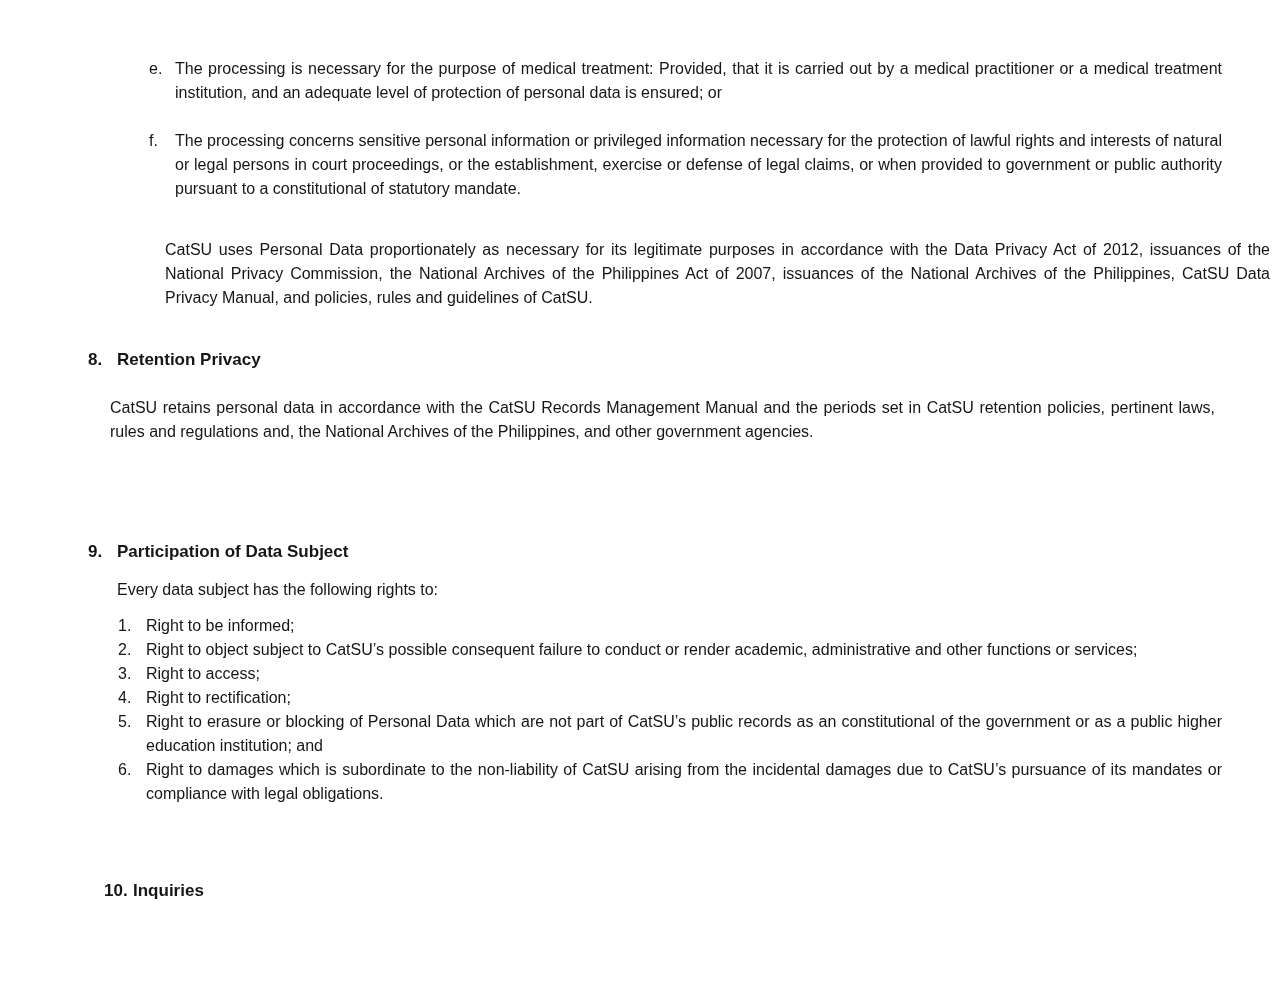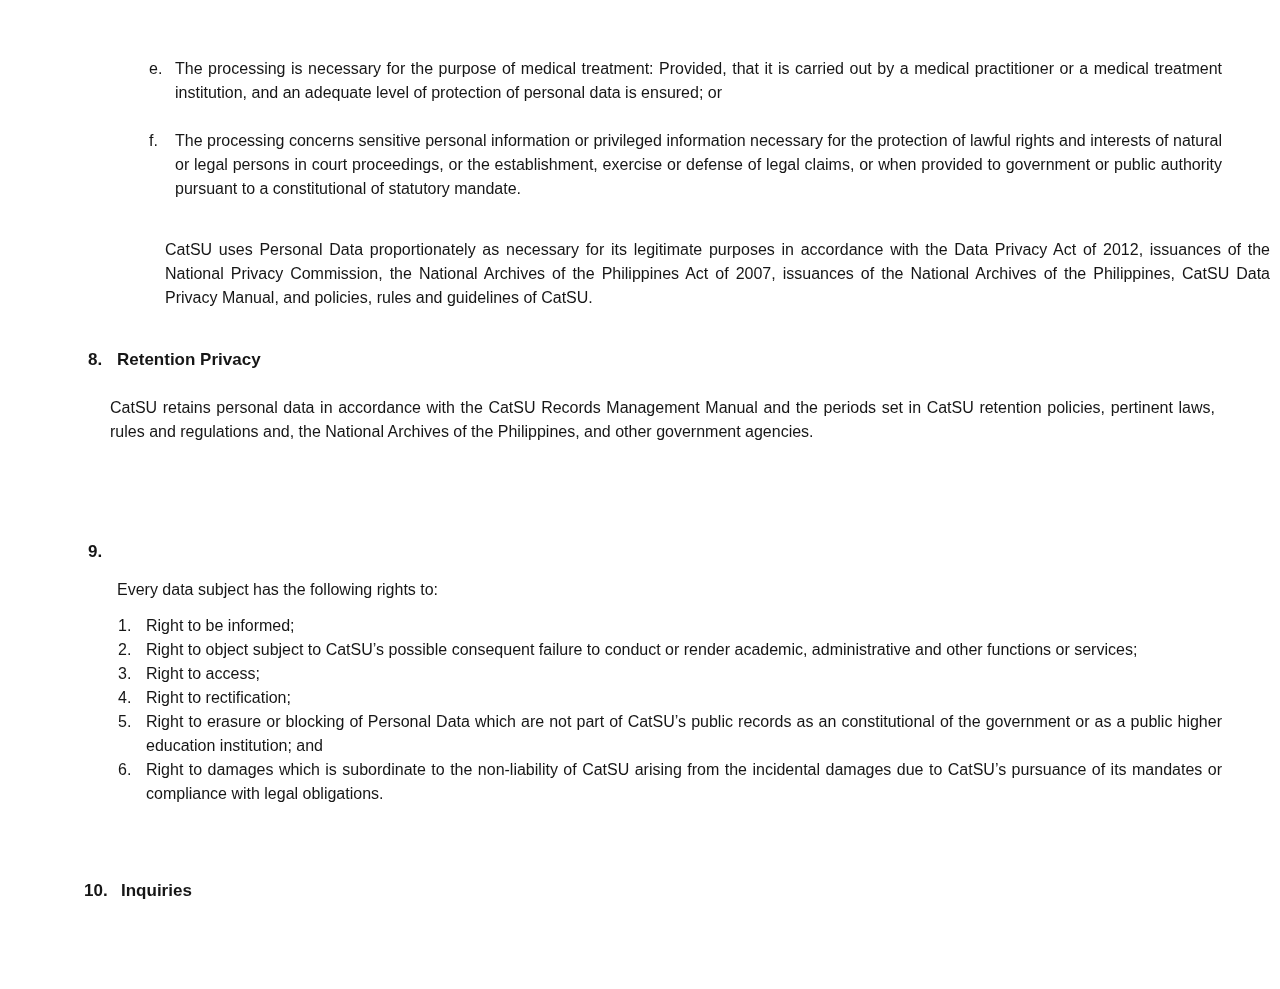--- a/index.html
+++ b/index.html
@@ -50,21 +50,21 @@
   
   .pos-e      { top: 57px;  left: 149px; width: 1073px; }
   .pos-f      { top: 129px; left: 149px; width: 1073px; }
   .pos-uses   { top: 238px; left: 117px; width: 1105px; margin-left: 48px; }
   .pos-h8     { top: 348px; left: 88px;  width: 1134px; }
   .pos-p8a    { top: 396px; left: 110px; width: 1105px; }
   .pos-p8b    { top: 468px; left: 117px; width: 1105px; }
   .pos-h9     { top: 540px; left: 88px;  width: 1134px; }
   .pos-intro9 { top: 578px; left: 117px; width: 1105px; }
   .pos-rights { top: 614px; left: 118px; width: 1104px; }
-  .pos-h10    { top: 879px; left: 84px;  width: 1134px; gap: 8px; }
+  .pos-h10    { top: 879px; left: 104px;  width: 1134px; }
 </style>
 </head>
 <body>
 
 <div class="page">
 
   <div class="block pos-e li">
     <span class="marker">e.</span>
     <span class="li-text"><span>The processing is necessary for the purpose of medical treatment: </span><span class="it">Provided</span><span>, that it is carried out by a medical practitioner or a medical treatment institution, and an adequate level of protection of personal data is ensured; or</span></span>
   </div>
@@ -78,20 +78,21 @@
 
   <div class="block pos-h8 heading">
     <span class="h-num">8.</span>
     <span>Retention Privacy</span>
   </div>
 
   <div class="block pos-p8a para">CatSU retains personal data in accordance with the CatSU Records Management Manual and the periods set in CatSU retention policies, pertinent laws, rules and regulations and, the National Archives of the Philippines, and other government agencies.</div>
 
   <div class="block pos-h9 heading">
     <span class="h-num">9.</span>
+    <span>Participation of Data Subject</span>
   </div>
 
   <div class="block pos-intro9">Every data subject has the following rights to:</div>
 
   <div class="block pos-rights rights">
     <div class="li">
       <span class="marker">1.</span>
       <span class="li-text">Right to be informed;</span>
     </div>
     <div class="li">

